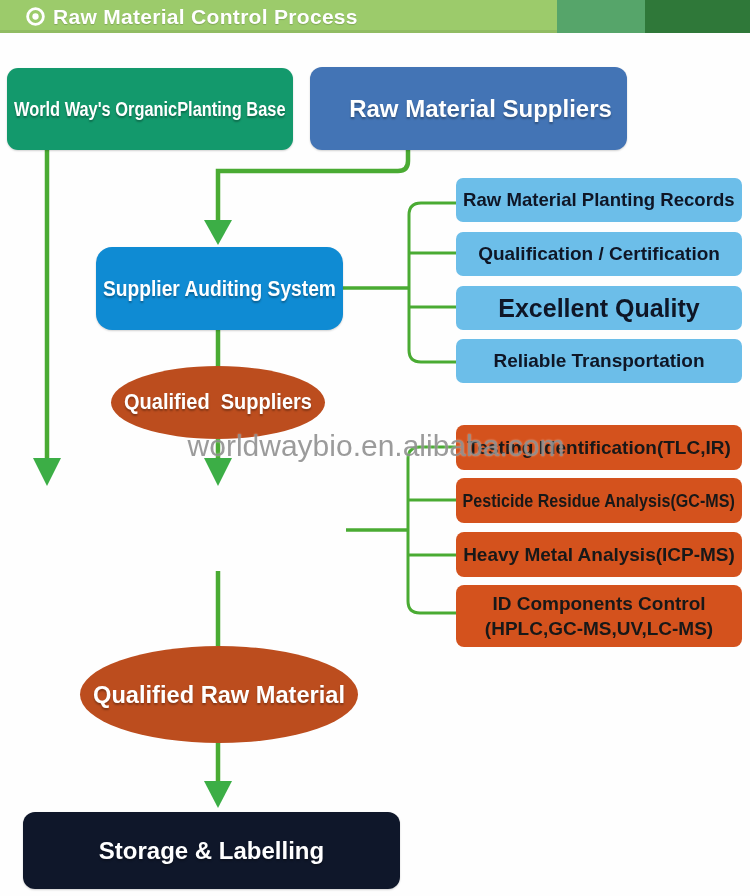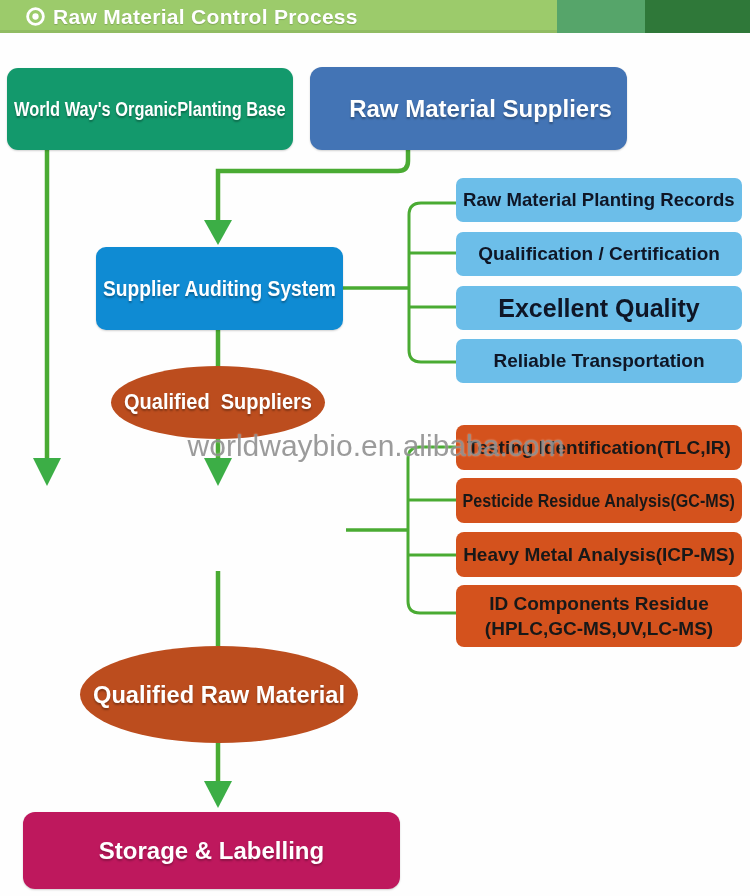--- a/index.html
+++ b/index.html
@@ -34,23 +34,23 @@
     position:absolute; z-index:2;
     display:flex; align-items:center; justify-content:center;
     font-weight:bold; text-align:center; color:#ffffff;
     box-shadow:0 1px 2px rgba(0,0,0,0.18);
   }
   .lbl { display:inline-block; white-space:pre; transform-origin:center center; }
   .lbl.wrap { white-space:normal; line-height:1.32; }
 
   .teal    { background:#13996c; border-radius:11px; text-shadow:0 2px 2px rgba(0,0,0,0.30); }
   .blue    { background:#4374b5; border-radius:12px; text-shadow:0 2px 2px rgba(0,0,0,0.30);padding-left:24px; }
-  .bblue   { background:#0f8bd3; border-radius:10px; text-shadow:0 2px 2px rgba(0,0,0,0.30); }
+  .bblue   { background:#0f8bd3; border-radius:16px; text-shadow:0 2px 2px rgba(0,0,0,0.30); }
   .maroon  { background:#7a2e1c; border-radius:14px; text-shadow:0 2px 2px rgba(0,0,0,0.30); }
-  .olive   { background:#be185d; border-radius:12px; text-shadow:0 2px 2px rgba(0,0,0,0.25); }
+  .olive   { background:#0f172a; border-radius:12px; text-shadow:0 2px 2px rgba(0,0,0,0.25); }
   .rust    { background:#bc4d1e; border-radius:50%; text-shadow:0 2px 2px rgba(0,0,0,0.30); box-shadow:none; }
   .skyblue { background:#6cbee9; border-radius:7px;  color:#0f1626; text-shadow:none; box-shadow:none; }
   .orange  { background:#d4521d; border-radius:8px;  color:#181818; text-shadow:none; box-shadow:none; }
 
   
   .watermark {
     position:absolute; z-index:3; top:429px; left:376px;
     transform:translateX(-50%);
     font-size:30px; font-weight:normal; white-space:pre;
     color:rgba(138,138,138,0.85);
@@ -129,21 +129,21 @@
   <div class="node orange" style="left:456px; top:425px; width:286px; height:45px; font-size:19px;">
     <span class="lbl fit">Testing Identification(TLC,IR)</span>
   </div>
   <div class="node orange" style="left:456px; top:478px; width:286px; height:45px; font-size:19px;">
     <span class="lbl fit" style="transform: scaleX(0.847);">Pesticide Residue Analysis(GC-MS)</span>
   </div>
   <div class="node orange" style="left:456px; top:532px; width:286px; height:45px; font-size:19px;">
     <span class="lbl fit">Heavy Metal Analysis(ICP-MS)</span>
   </div>
   <div class="node orange" style="left:456px; top:585px; width:286px; height:62px; font-size:19px;">
-    <span class="lbl wrap">ID Components Residue (HPLC,GC-MS,UV,LC-MS)</span>
+    <span class="lbl wrap">ID Components Control (HPLC,GC-MS,UV,LC-MS)</span>
   </div>
 
   <div class="node rust ellipse" style="left:80px; top:646px; width:278px; height:97px; font-size:24px;">
     <span class="lbl fit" style="transform: scaleX(0.984);">Qualified Raw Material</span>
   </div>
 
   <div class="node olive" style="left:23px; top:812px; width:377px; height:77px; font-size:24px;">
     <span class="lbl fit">Storage &amp; Labelling</span>
   </div>
 

